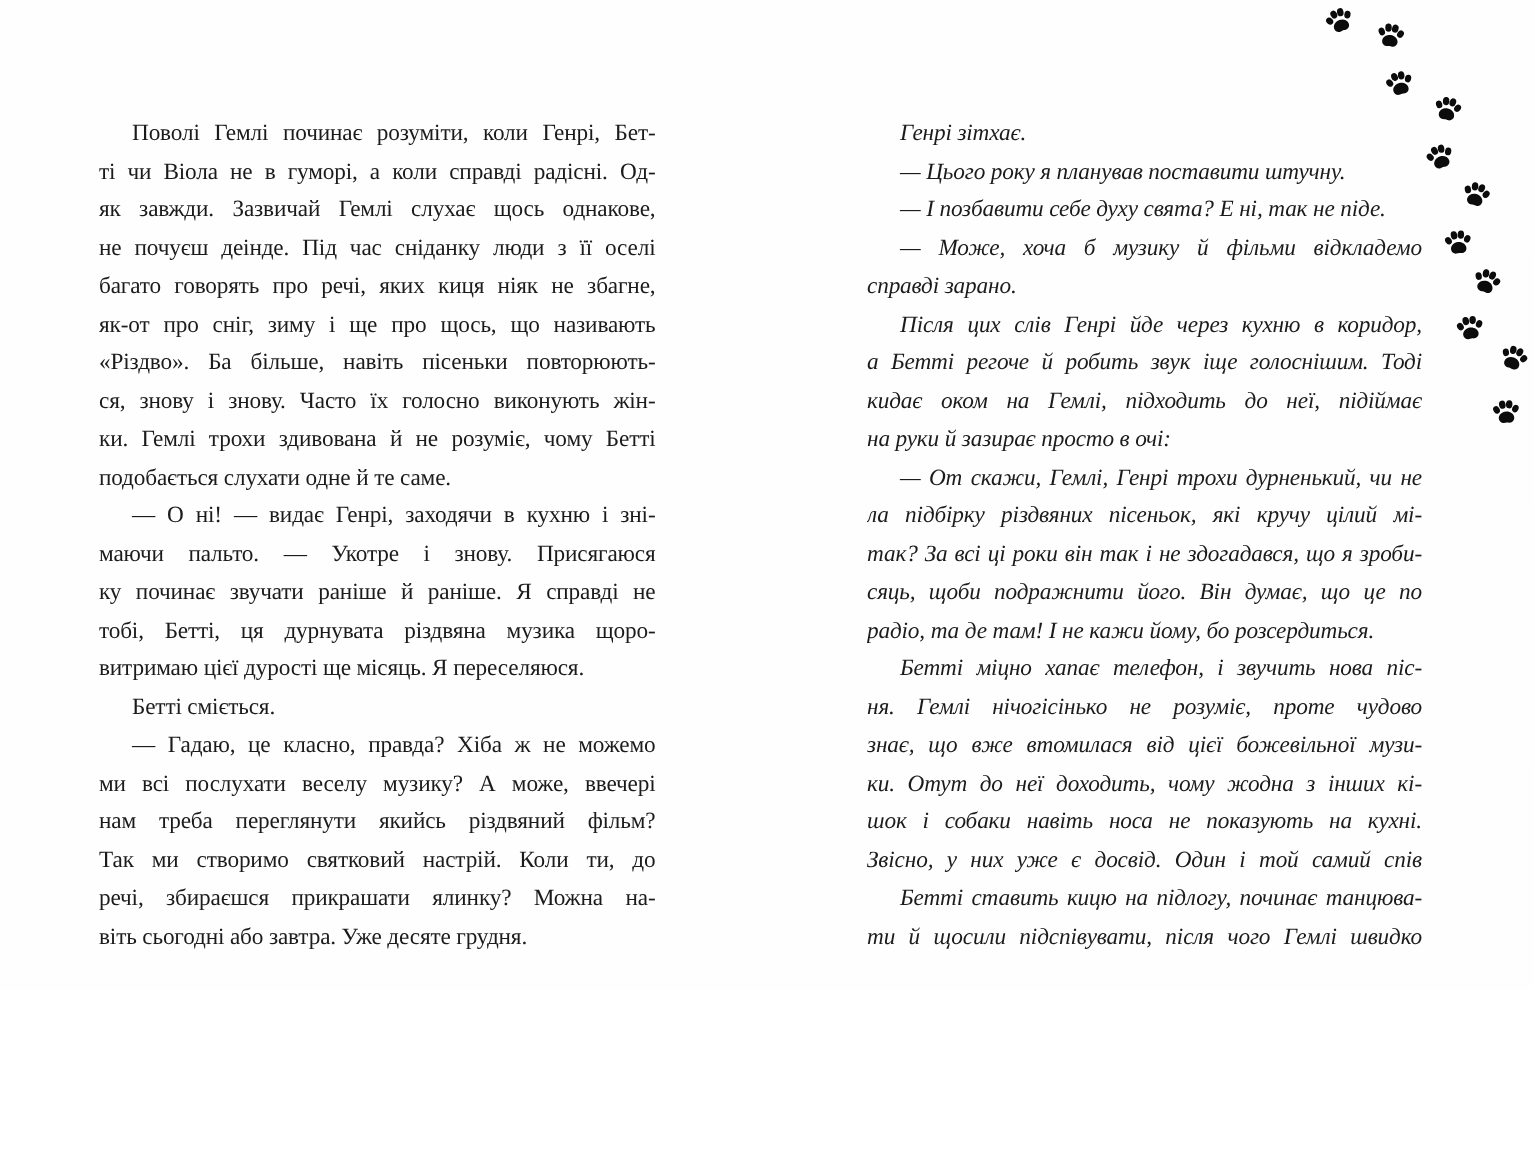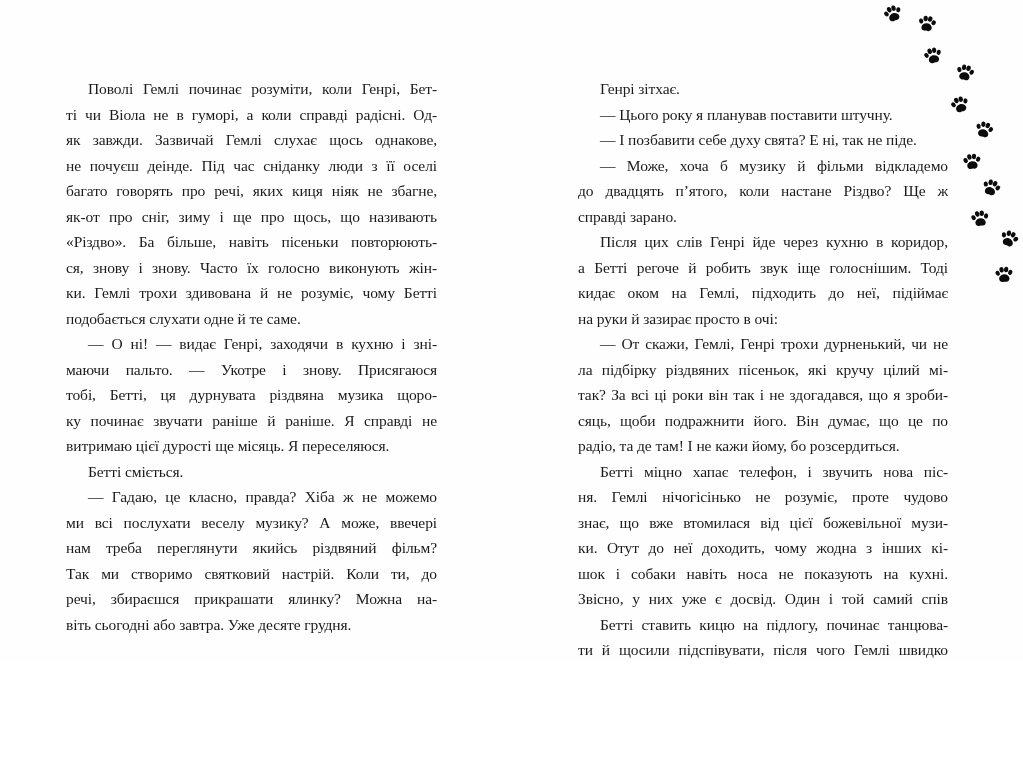--- a/index.html
+++ b/index.html
@@ -18,21 +18,21 @@
   }
   .text-block {
     position: absolute;
     top: 76px;
     width: 371px;
     font-size: 15.5px;
     line-height: 25.5px;
     letter-spacing: -0.1px;
   }
   .text-block-left  { left: 66px; }
-  .text-block-right { left: 578px; width: 370px; }
+  .text-block-right { left: 578px; width: 370px; font-style: italic; }
   .line {
     height: 25.5px;
     overflow: hidden;
     text-align: justify;
     text-align-last: justify;
     white-space: normal;
   }
   .line.end { text-align-last: left; }
   .line.indent { text-indent: 22px; }
   .pagenum {
@@ -67,38 +67,37 @@
       <div class="line">як завжди. Зазвичай Гемлі слухає щось однакове,</div>
       <div class="line">не почуєш деінде. Під час сніданку люди з її оселі</div>
       <div class="line">багато говорять про речі, яких киця ніяк не збагне,</div>
       <div class="line">як-от про сніг, зиму і ще про щось, що називають</div>
       <div class="line">«Різдво». Ба більше, навіть пісеньки повторюють-</div>
       <div class="line">ся, знову і знову. Часто їх голосно виконують жін-</div>
       <div class="line">ки. Гемлі трохи здивована й не розуміє, чому Бетті</div>
       <div class="line end">подобається слухати одне й те саме.</div>
       <div class="line indent">— О ні! — видає Генрі, заходячи в кухню і зні-</div>
       <div class="line">маючи пальто. — Укотре і знову. Присягаюся</div>
+      <div class="line">ку починає звучати раніше й раніше. Я справді не</div>
       <div class="line">тобі, Бетті, ця дурнувата різдвяна музика щоро-</div>
-      <div class="line">ку починає звучати раніше й раніше. Я справді не</div>
       <div class="line end">витримаю цієї дурості ще місяць. Я переселяюся.</div>
       <div class="line indent end">Бетті сміється.</div>
       <div class="line indent">— Гадаю, це класно, правда? Хіба ж не можемо</div>
       <div class="line">ми всі послухати веселу музику? А може, ввечері</div>
       <div class="line">нам треба переглянути якийсь різдвяний фільм?</div>
       <div class="line">Так ми створимо святковий настрій. Коли ти, до</div>
       <div class="line">речі, збираєшся прикрашати ялинку? Можна на-</div>
       <div class="line end">віть сьогодні або завтра. Уже десяте грудня.</div>
     </div>
 
   <div class="text-block text-block-right">
       <div class="line indent end">Генрі зітхає.</div>
       <div class="line indent end">— Цього року я планував поставити штучну.</div>
       <div class="line indent end">— І позбавити себе духу свята? Е ні, так не піде.</div>
       <div class="line indent">— Може, хоча б музику й фільми відкладемо</div>
-      <div class="line">до двадцять п’ятого, коли настане Різдво? Ще ж</div>
       <div class="line end">справді зарано.</div>
       <div class="line indent">Після цих слів Генрі йде через кухню в коридор,</div>
       <div class="line">а Бетті регоче й робить звук іще голоснішим. Тоді</div>
       <div class="line">кидає оком на Гемлі, підходить до неї, підіймає</div>
       <div class="line end">на руки й зазирає просто в очі:</div>
       <div class="line indent">— От скажи, Гемлі, Генрі трохи дурненький, чи не</div>
       <div class="line">ла підбірку різдвяних пісеньок, які кручу цілий мі-</div>
       <div class="line">так? За всі ці роки він так і не здогадався, що я зроби-</div>
       <div class="line">сяць, щоби подражнити його. Він думає, що це по</div>
       <div class="line end">радіо, та де там! І не кажи йому, бо розсердиться.</div>

